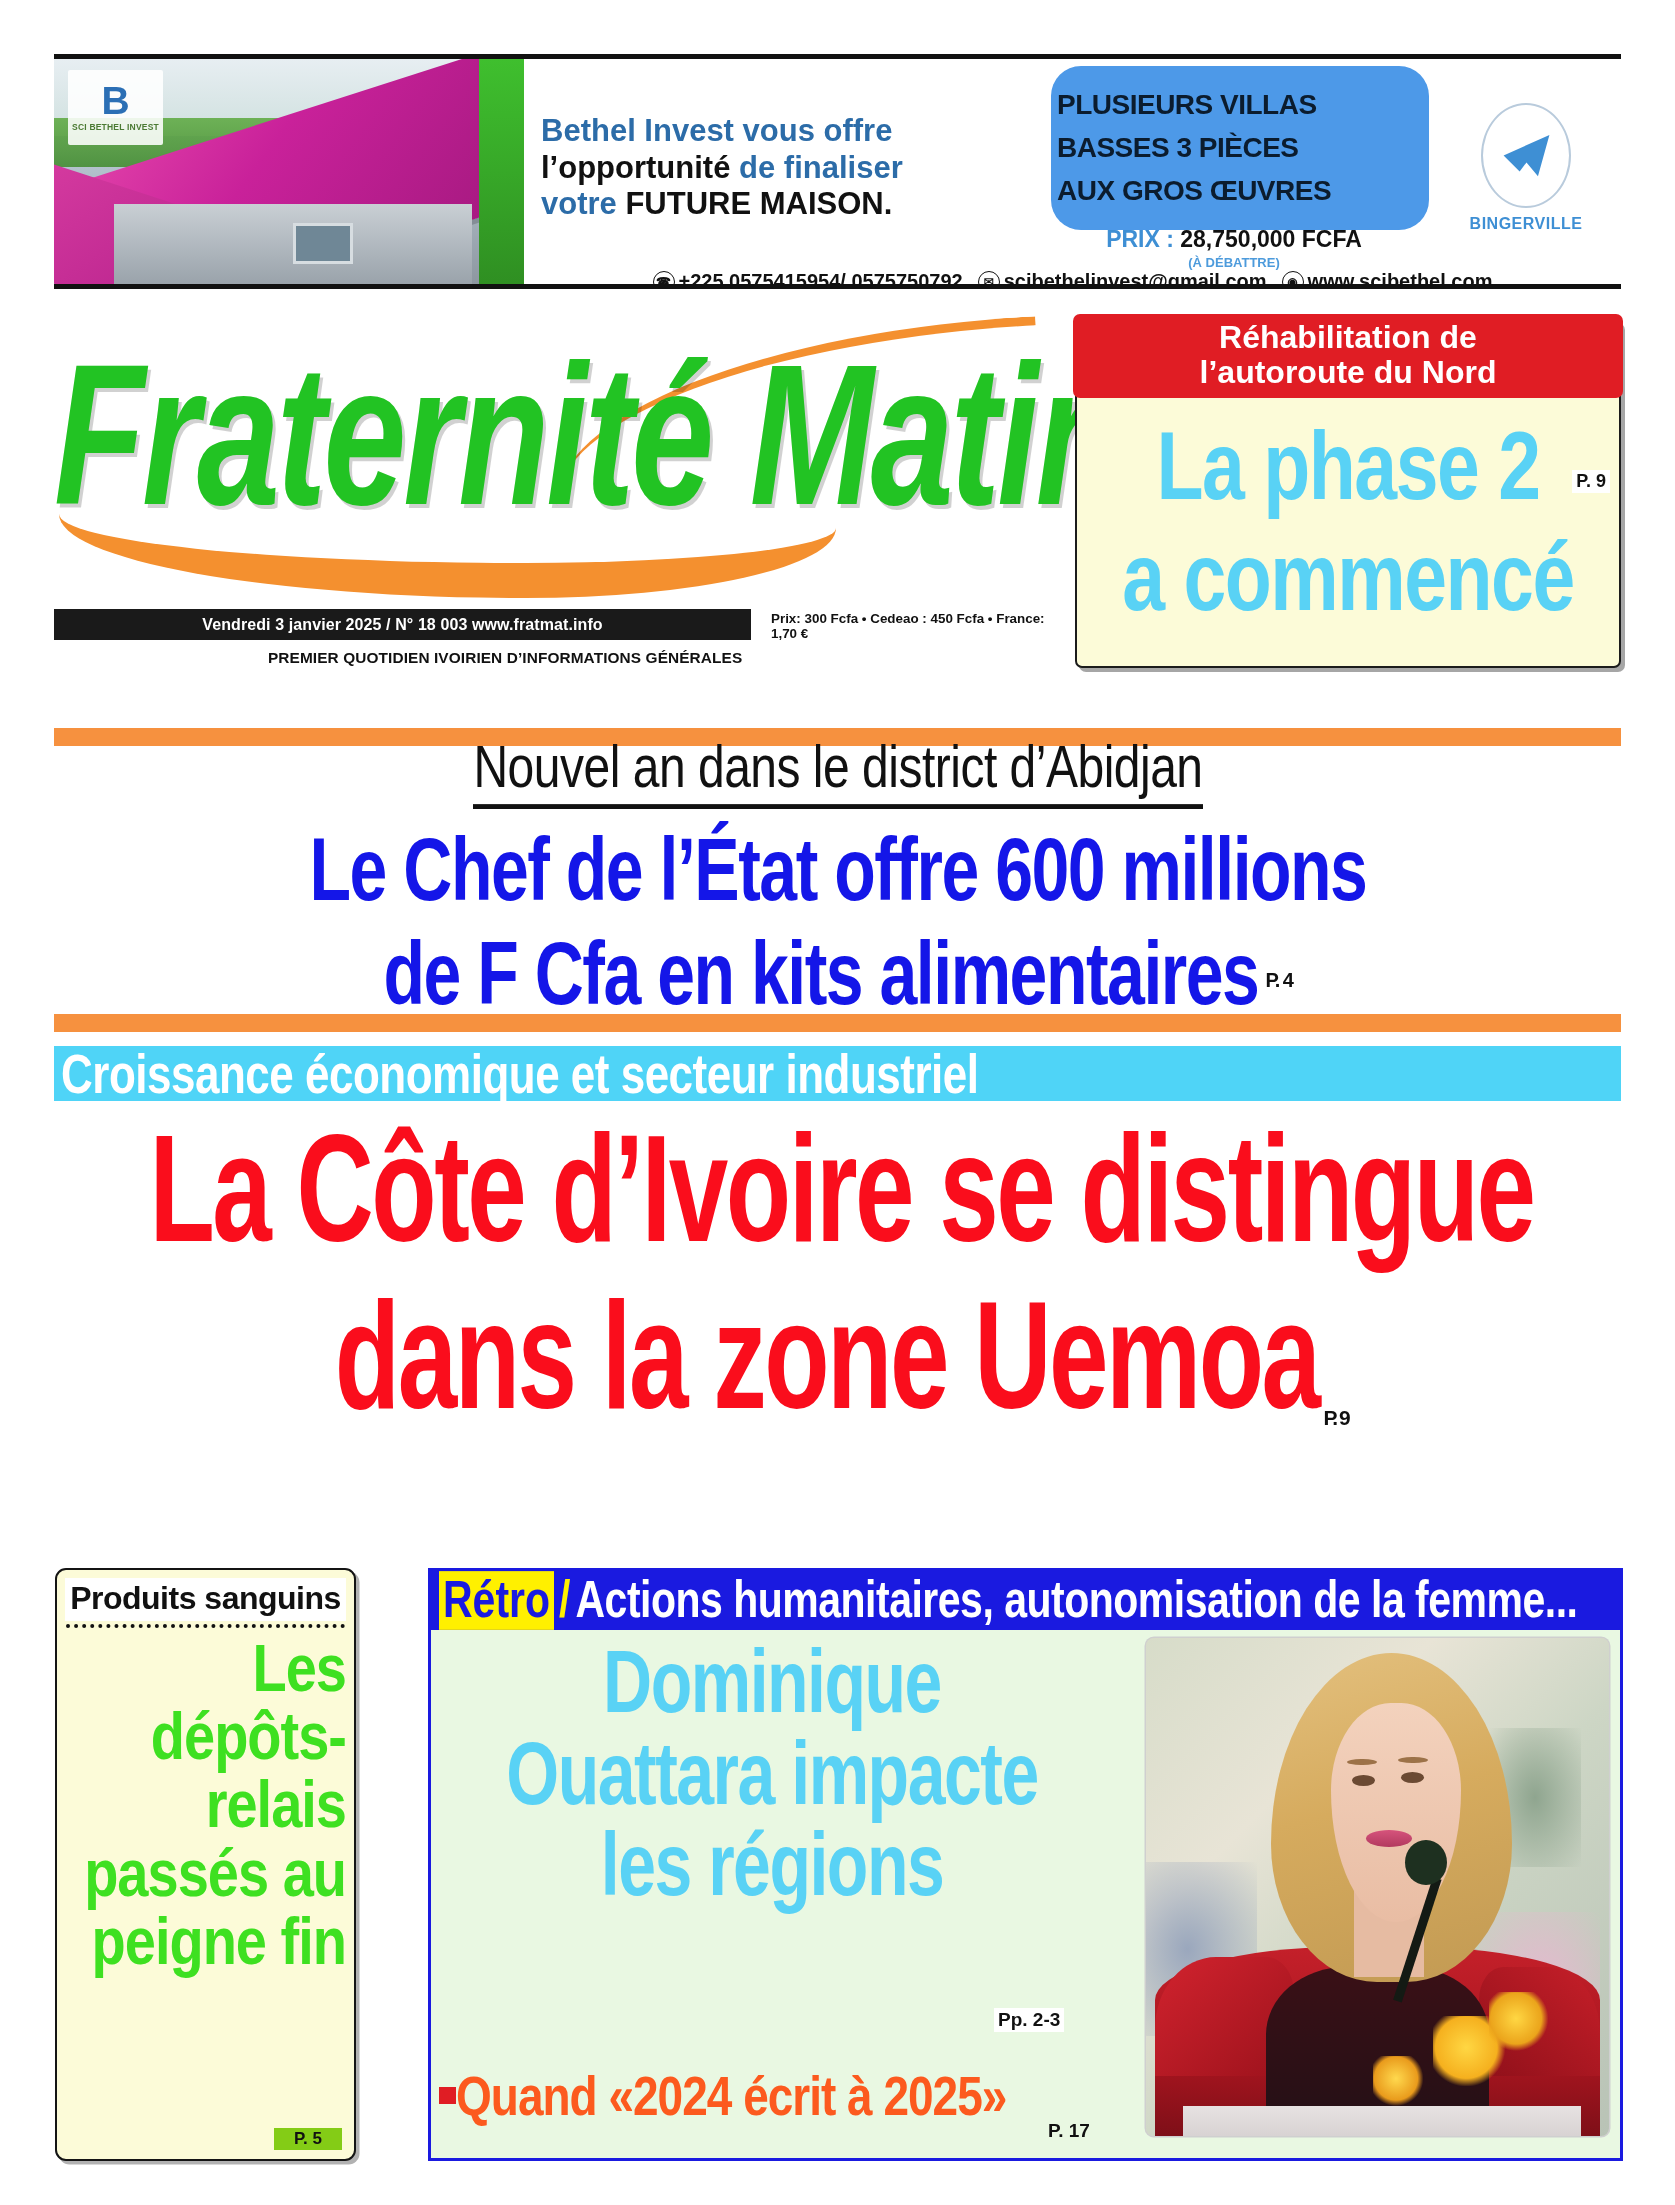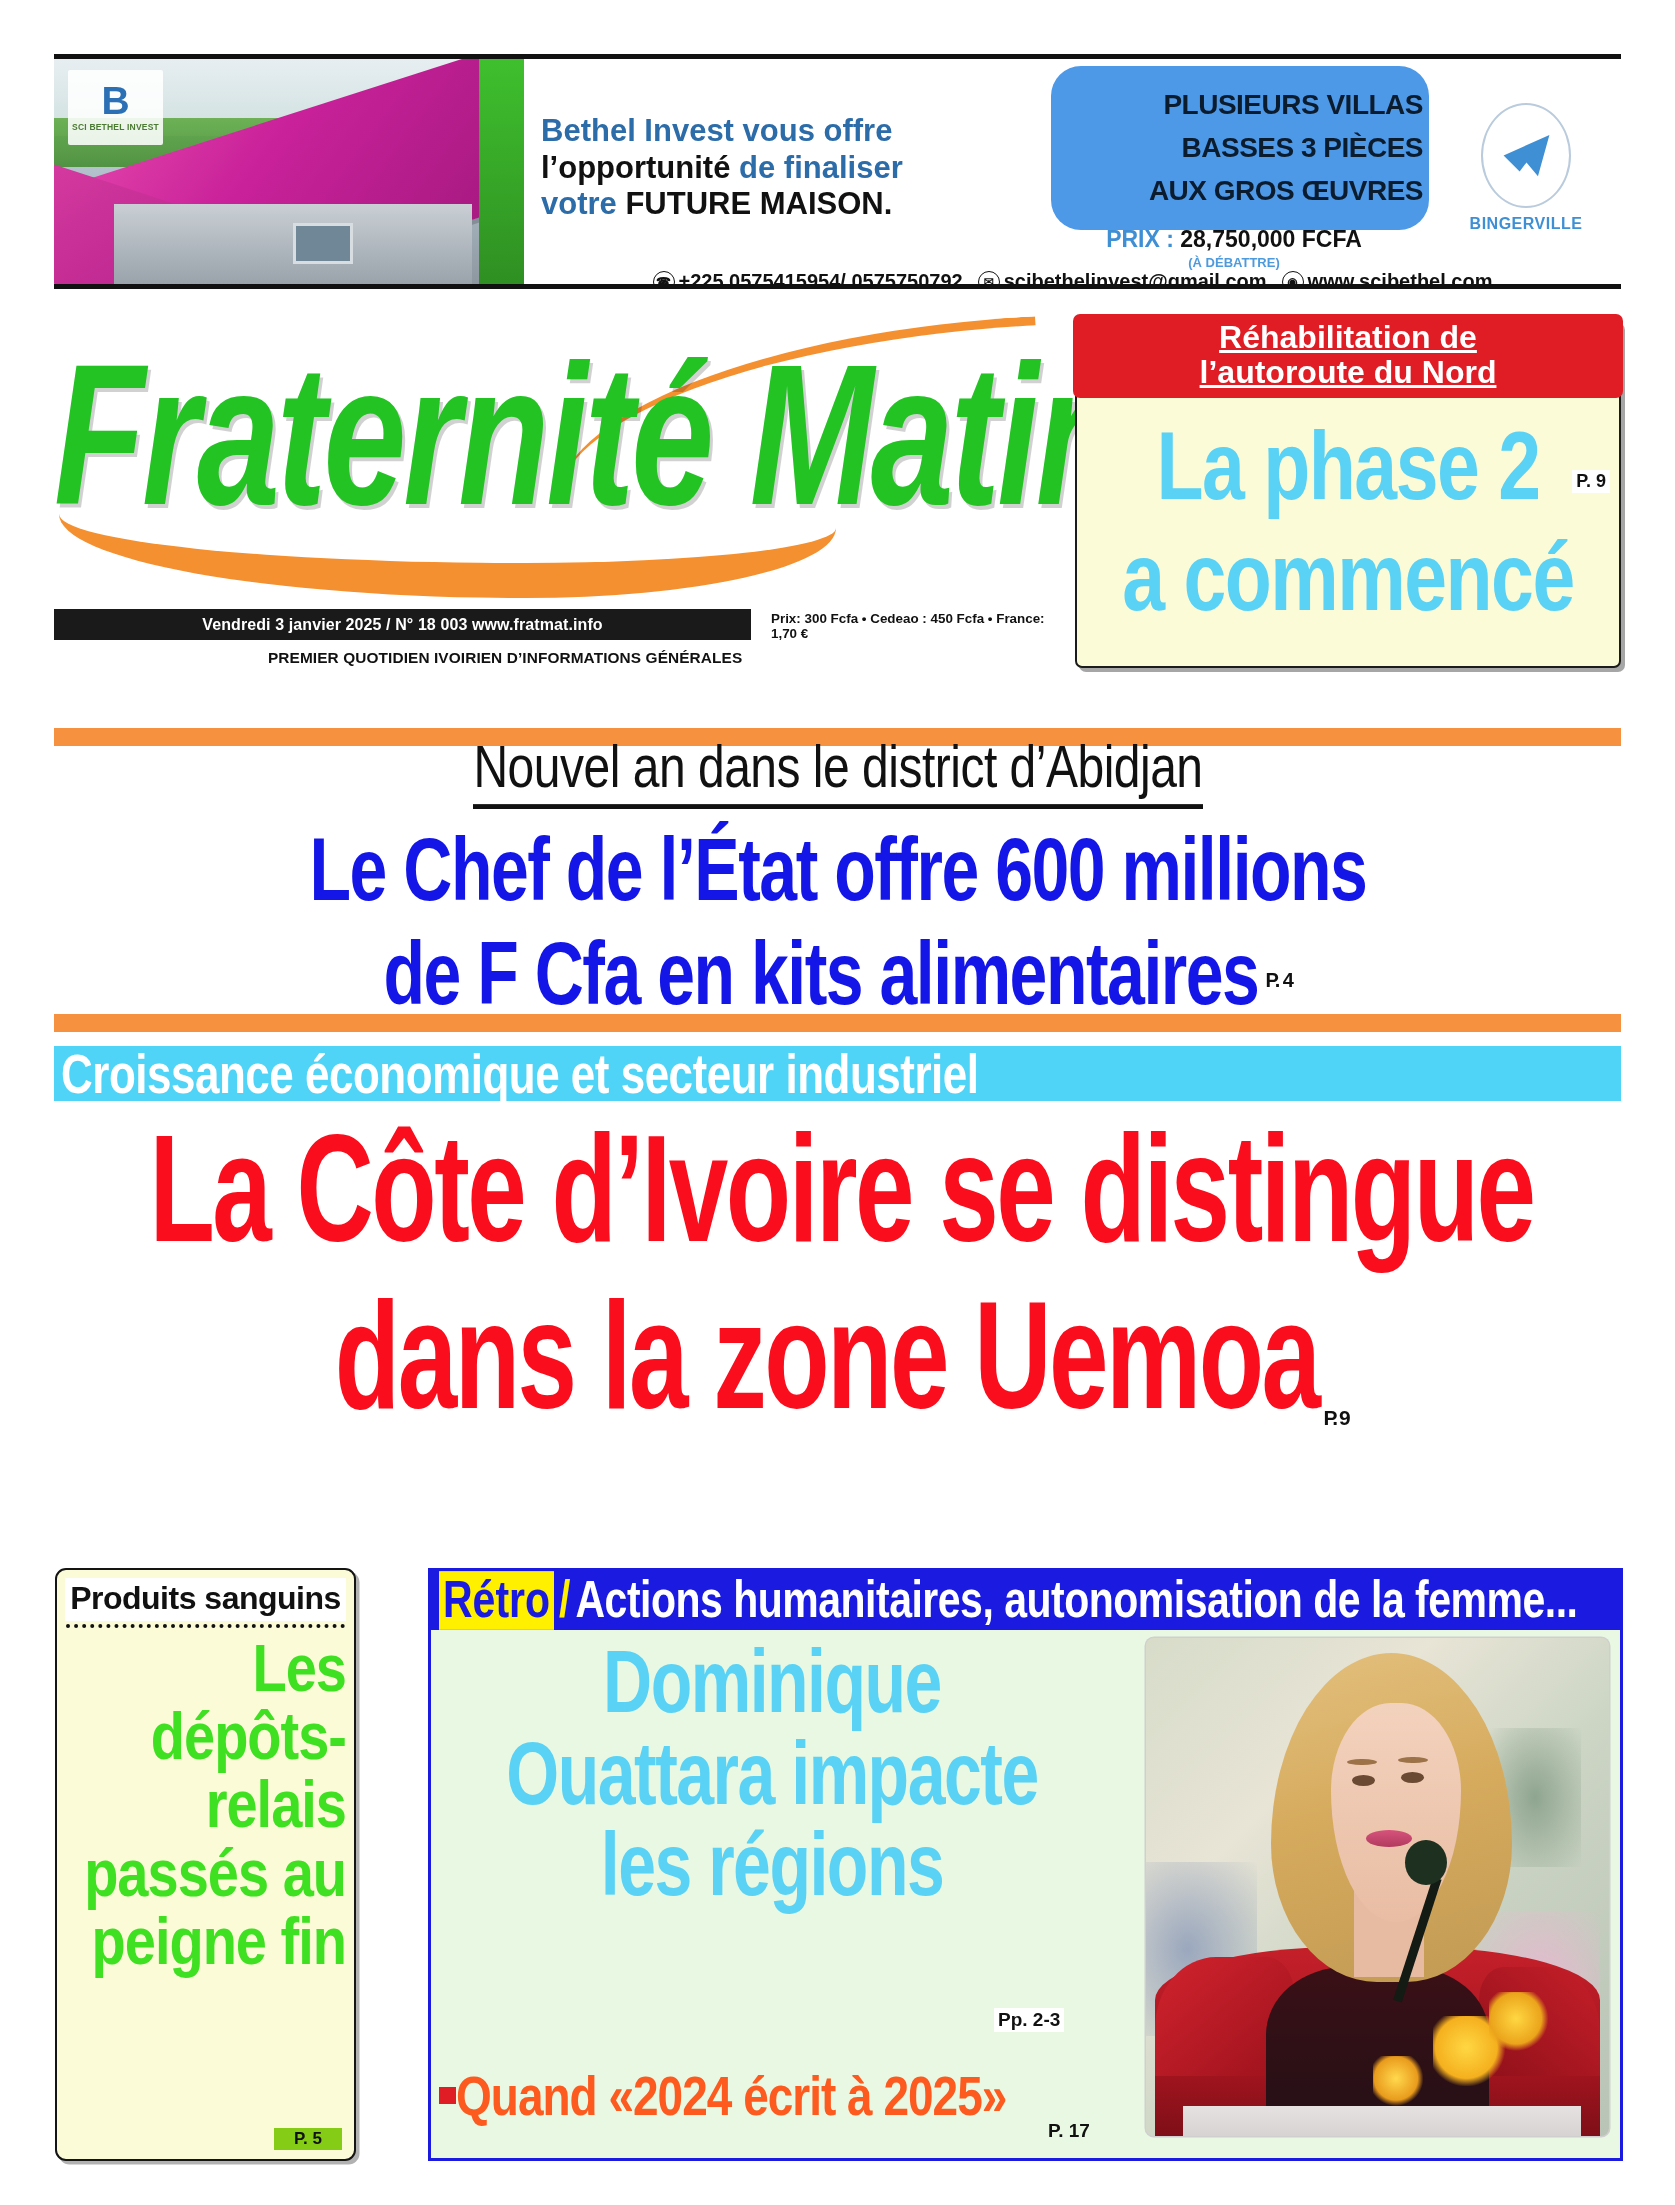--- a/index.html
+++ b/index.html
@@ -84,21 +84,21 @@
   .ad-main { flex:1; display:flex; align-items:center; padding: 7px 13px 0 17px; }
   .ad-slogan { width: 498px; }
   .ad-slogan div { font-size: 31px; line-height: 1.18; font-weight: 700; color:#2c6ca8; }
   .ad-slogan .bold-dark { color:#111; font-weight:800; }
   .ad-slogan .l1 { font-weight:700; color:#2c6ca8; }
   .ad-blue-box {
     margin-left: 12px;
     width: 378px; min-height: 164px;
     background:#4d99e8;
     border-radius: 30px;
-    display:flex; flex-direction:column; justify-content:center; align-items:flex-end;
+    display:flex; flex-direction:column; justify-content:center; align-items:flex-start;
     gap: 11px;
     padding: 9px 6px;
   }
   .ad-blue-box div {
     font-size: 28px; font-weight: 800; color:#0b1c2e; letter-spacing:-0.5px;
     text-align:center; white-space:nowrap;
   }
   .ad-brand {
     margin-left: 15px; width: 164px;
     display:flex; flex-direction:column; align-items:center; justify-content:center;
@@ -182,21 +182,21 @@
     box-shadow: 4px 4px 0 rgba(0,0,0,.35);
     overflow: visible;
   }
   .promo-kicker {
     position:absolute; left: -4px; top: -7px;
     width: 550px;
     background: #e01d24;
     border-radius: 7px;
     padding: 6px 10px 9px;
     text-align: center;
-    color: #fff; font-size: 32px; font-weight: 800; line-height: 1.08; text-decoration: underline;
+    color: #fff; font-size: 32px; font-weight: 800; line-height: 1.08;
   }
   .promo-body {
     position:absolute; left: 0; top: 95px; width: 100%; height: 254px;
     padding: 3px 11px 5px;
     display:flex; flex-direction:column; justify-content:flex-start;
   }
   .promo-l1, .promo-l2 {
     color:#59d2f5; font-weight: 800; line-height: .98;
     font-size: 77px; letter-spacing:-1.5px;
     transform: scaleY(1.25); transform-origin: center top;

